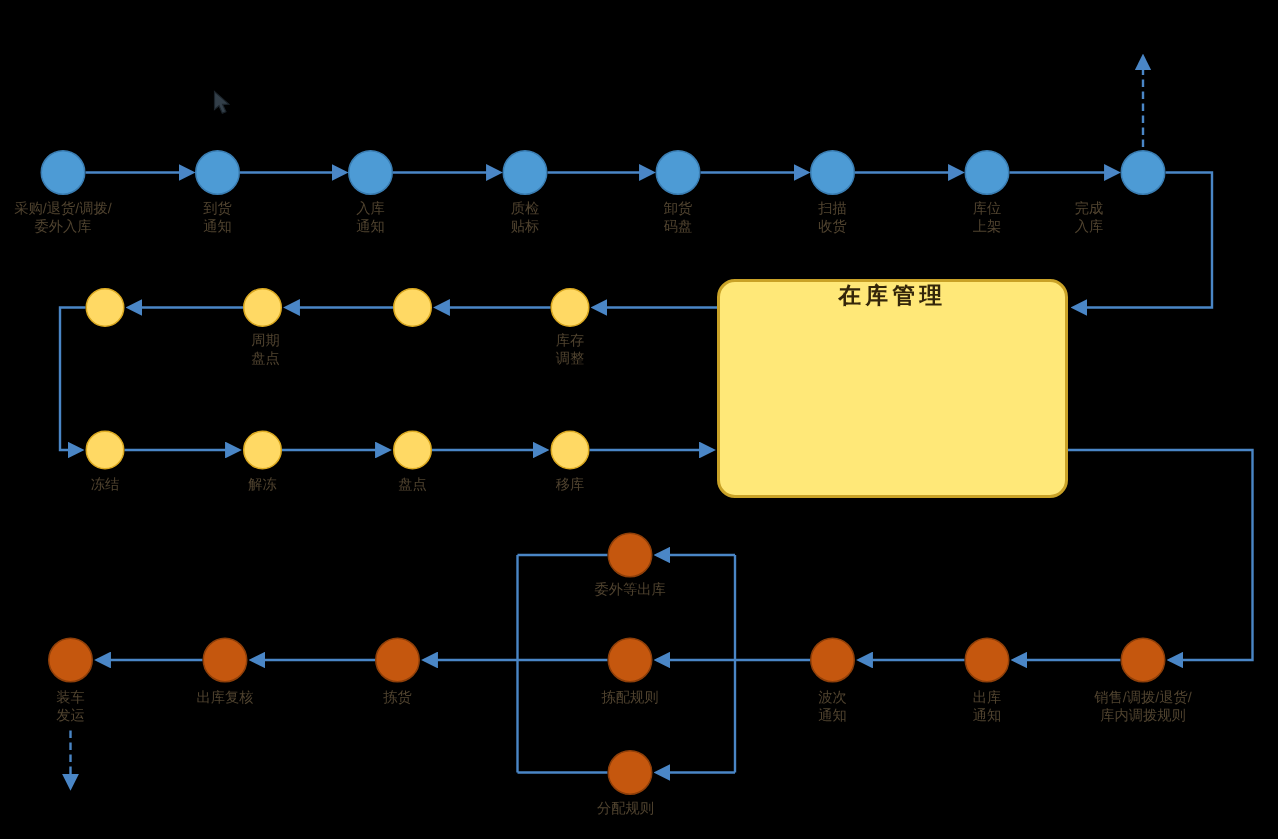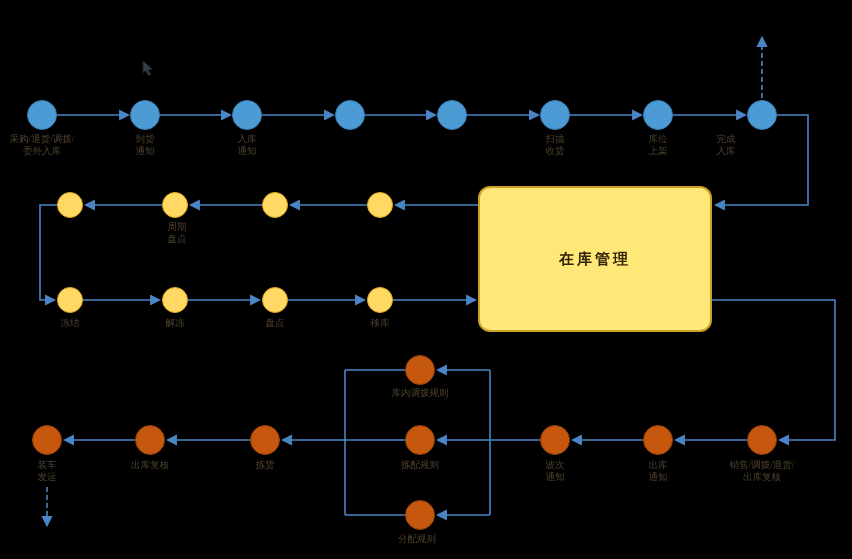--- a/index.html
+++ b/index.html
@@ -1,33 +1,33 @@
 <!DOCTYPE html>
 <html><head>
 <meta charset="utf-8">
 <style>
   html,body{margin:0;padding:0;background:#000;}
   .canvas{
     position:relative;width:852px;height:559px;background:#000;
-    overflow:hidden;font-family:Liberation Serif, serif;
+    overflow:hidden;font-family:Liberation Sans, sans-serif;
   }
   .wires{position:absolute;left:0;top:0;pointer-events:none;}
   .node{position:absolute;border-radius:50%;box-sizing:border-box;}
   .n-blue{width:30px;height:30px;background:#4d9bd5;border:1px solid #3a7db2;}
   .n-yellow{width:26px;height:26px;background:#ffd964;border:1px solid #dba921;}
   .n-orange{width:30px;height:30px;background:#c5570e;border:1px solid #8f3f09;}
   .lbl{
     position:absolute;width:100px;text-align:center;
     font-size:9.5px;line-height:11.5px;color:#50432f;
     white-space:pre-line;
   }
   .box{
     position:absolute;left:478px;top:186px;width:234px;height:146px;
     background:#ffe878;border:2px solid #c9a227;border-radius:12px;
-    display:flex;align-items:center;justify-content:center;box-sizing:border-box;
+    display:flex;justify-content:center;box-sizing:border-box;
   }
   .box-title{font-size:15px;font-weight:bold;color:#33250a;letter-spacing:3px;}
   .wire{stroke:#4a86c6;stroke-width:1.6;fill:none;}
   .dashed{stroke-dasharray:5 3;}
 </style>
 </head>
 <body>
 
 <div class="canvas">
 
@@ -93,72 +93,78 @@
   <div class="node n-blue" style="left:540px;top:100px"></div>
   <div class="node n-blue" style="left:643px;top:100px"></div>
   <div class="node n-blue" style="left:747px;top:100px"></div>
 
   <div class="lbl" style="left:-8px;top:134px">采购/退货/调拨/
 委外入库</div>
   <div class="lbl" style="left:95px;top:134px">到货
 通知</div>
   <div class="lbl" style="left:197px;top:134px">入库
 通知</div>
+  <div class="lbl" style="left:300px;top:134px">质检
+贴标</div>
+  <div class="lbl" style="left:402px;top:134px">卸货
+码盘</div>
   <div class="lbl" style="left:505px;top:134px">扫描
 收货</div>
   <div class="lbl" style="left:608px;top:134px">库位
 上架</div>
   <div class="lbl" style="left:676px;top:134px">完成
 入库</div>
 
   <div class="box">
     <div class="box-title">在库管理</div>
   </div>
 
   <div class="node n-yellow" style="left:57px;top:192px"></div>
   <div class="node n-yellow" style="left:162px;top:192px"></div>
   <div class="node n-yellow" style="left:262px;top:192px"></div>
   <div class="node n-yellow" style="left:367px;top:192px"></div>
 
   <div class="lbl" style="left:127px;top:222px">周期
 盘点</div>
+  <div class="lbl" style="left:330px;top:222px">库存
+调整</div>
 
   <div class="node n-yellow" style="left:57px;top:287px"></div>
   <div class="node n-yellow" style="left:162px;top:287px"></div>
   <div class="node n-yellow" style="left:262px;top:287px"></div>
   <div class="node n-yellow" style="left:367px;top:287px"></div>
 
   <div class="lbl" style="left:20px;top:318px">冻结</div>
   <div class="lbl" style="left:125px;top:318px">解冻</div>
   <div class="lbl" style="left:225px;top:318px">盘点</div>
   <div class="lbl" style="left:330px;top:318px">移库</div>
 
   <div class="node n-orange" style="left:747px;top:425px"></div>
   <div class="node n-orange" style="left:643px;top:425px"></div>
   <div class="node n-orange" style="left:540px;top:425px"></div>
   <div class="node n-orange" style="left:250px;top:425px"></div>
   <div class="node n-orange" style="left:135px;top:425px"></div>
   <div class="node n-orange" style="left:32px;top:425px"></div>
 
   <div class="lbl" style="left:707px;top:460px;width:110px">销售/调拨/退货/
-出库复核</div>
+库内调拨规则</div>
   <div class="lbl" style="left:608px;top:460px">出库
 通知</div>
   <div class="lbl" style="left:505px;top:460px">波次
 通知</div>
   <div class="lbl" style="left:215px;top:460px">拣货</div>
   <div class="lbl" style="left:100px;top:460px">出库复核</div>
   <div class="lbl" style="left:-3px;top:460px">装车
 发运</div>
 
   <div class="node n-orange" style="left:405px;top:355px"></div>
   <div class="node n-orange" style="left:405px;top:425px"></div>
   <div class="node n-orange" style="left:405px;top:500px"></div>
 
-  <div class="lbl" style="left:370px;top:388px">库内调拨规则</div>
+  <div class="lbl" style="left:370px;top:388px">委外等出库</div>
   <div class="lbl" style="left:370px;top:460px">拣配规则</div>
   <div class="lbl" style="left:367px;top:534px">分配规则</div>
 
   <svg style="position:absolute;left:142px;top:60px" width="13" height="17" viewBox="0 0 13 17">
     <polygon points="1,1 1,13 4,10.5 6.2,15.5 8.6,14.4 6.4,9.6 10.5,9.4" fill="#333f49" stroke="#1c242b" stroke-width="0.8"></polygon>
   </svg>
 
 </div>
 
 </body></html>

